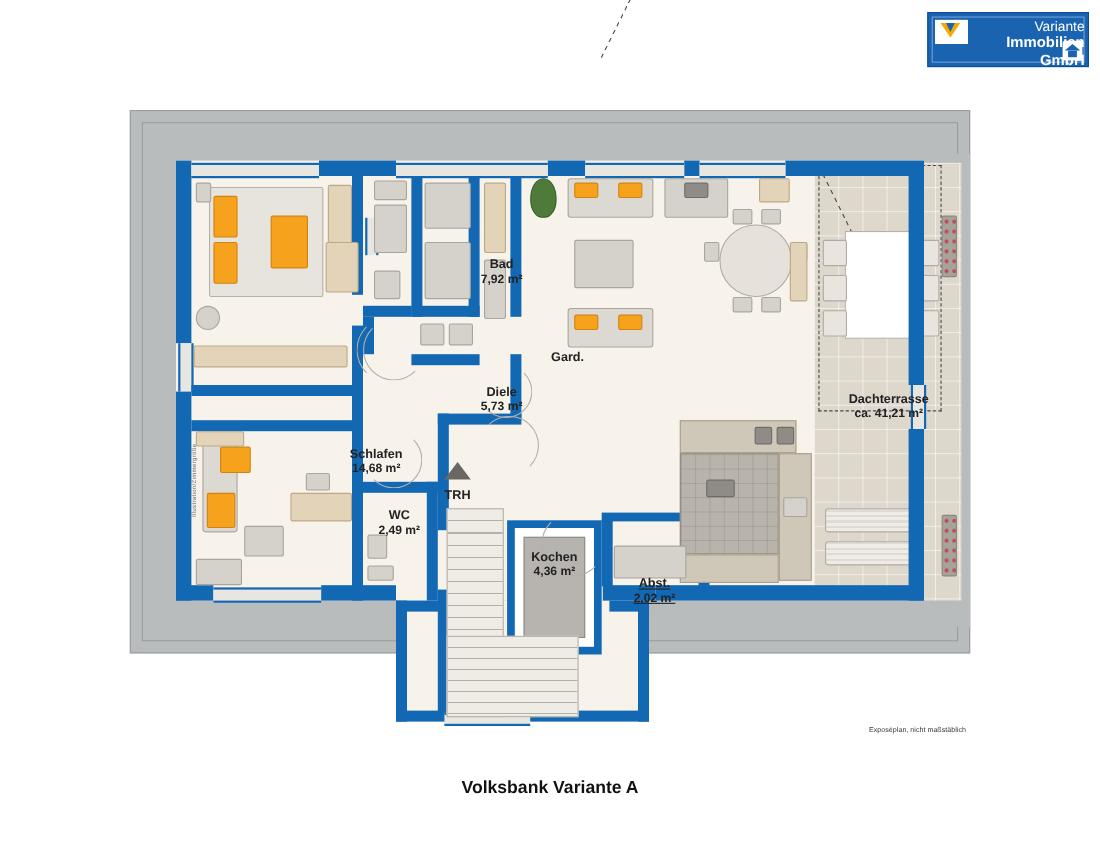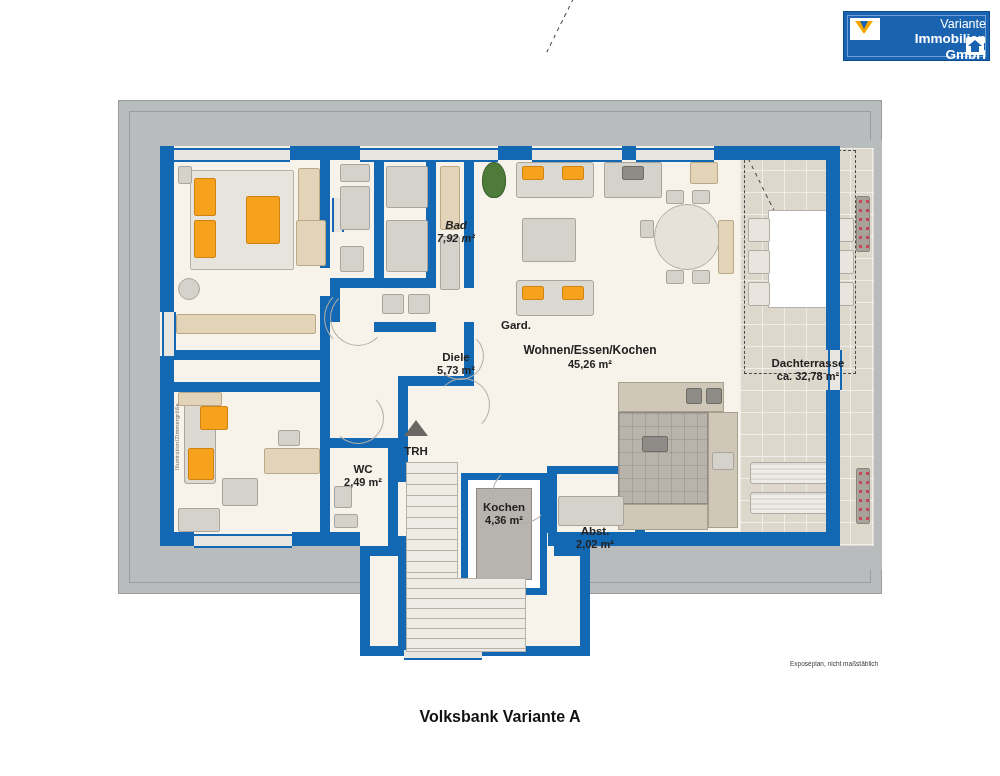--- a/index.html
+++ b/index.html
@@ -521,59 +521,59 @@
 
   <div class="furn grey" style="left:216px; top:386px; width:18px; height:22px;"></div>
   <div class="furn grey" style="left:216px; top:414px; width:24px; height:14px;"></div>
 
   <div class="furn grey" style="left:440px; top:396px; width:66px; height:30px;"></div>
 
   <div class="stairs"></div>
   <div class="stairs2" style="background:#efece6; border:1px solid #b5b0a8; box-sizing:border-box; background-image:repeating-linear-gradient(to bottom, transparent 0 9px, #b5b0a8 9px 10px);"></div>
   <div class="trh-arrow"></div>
 
-
-  <div class="label" style="left:288px; top:118px; width:100px;font-style:italic;">
+  <div class="label" style="left:164px; top:306px; width:120px;">
+    <div class="ln1">Schlafen</div>
+    <div class="ln2">14,68 m²</div>
+  </div>
+
+  <div class="label" style="left:288px; top:134px; width:100px;">
     <div class="ln1">Bad</div>
     <div class="ln2">7,92 m²</div>
   </div>
 
   <div class="label" style="left:358px; top:218px; width:80px;">
     <div class="ln1">Gard.</div>
   </div>
 
   <div class="label" style="left:288px; top:250px; width:100px;">
     <div class="ln1">Diele</div>
     <div class="ln2">5,73 m²</div>
   </div>
 
-  <div class="label label-lg" style="left:362px; top:243px; width:220px;">
-    <div class="ln1">Wohnen/Essen/Kochen</div>
-    <div class="ln2">45,26 m²</div>
-  </div>
 
 
   <div class="label" style="left:200px; top:362px; width:90px;">
     <div class="ln1">WC</div>
     <div class="ln2">2,49 m²</div>
   </div>
 
   <div class="label" style="left:343px; top:400px; width:86px;">
     <div class="ln1">Kochen</div>
     <div class="ln2">4,36 m²</div>
   </div>
 
-  <div class="label" style="left:430px; top:424px; width:94px;">
+  <div class="label" style="left:430px; top:424px; width:94px;text-decoration:underline;">
     <div class="ln1">Abst.</div>
     <div class="ln2">2,02 m²</div>
   </div>
 
   <div class="label" style="left:616px; top:256px; width:148px;">
     <div class="ln1">Dachterrasse</div>
-    <div class="ln2">ca. 32,78 m²</div>
+    <div class="ln2">ca. 41,21 m²</div>
   </div>
 
   <div class="label" style="left:278px; top:344px; width:40px;">
     <div class="ln1">TRH</div>
   </div>
 
   <div class="footnote">Exposéplan, nicht maßstäblich</div>
   <div class="sidenote">Illustration/Zimmergröße</div>
 </div>
 

